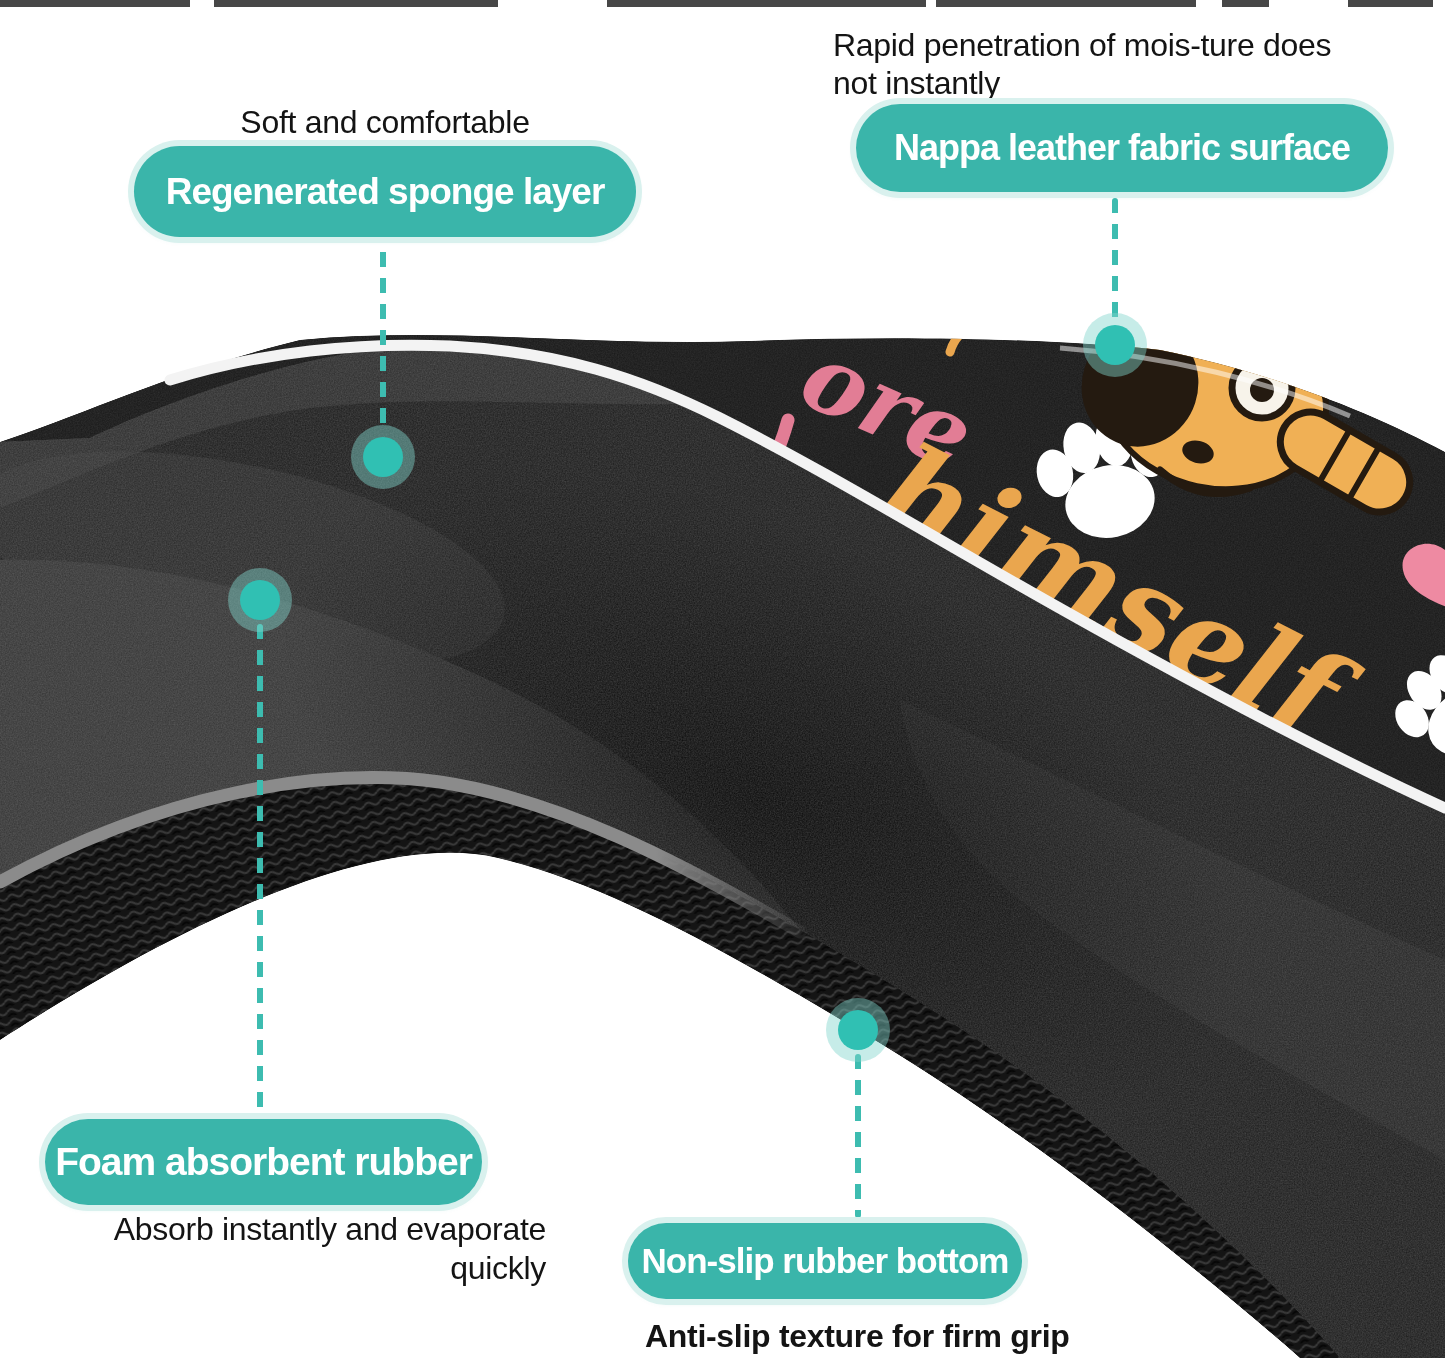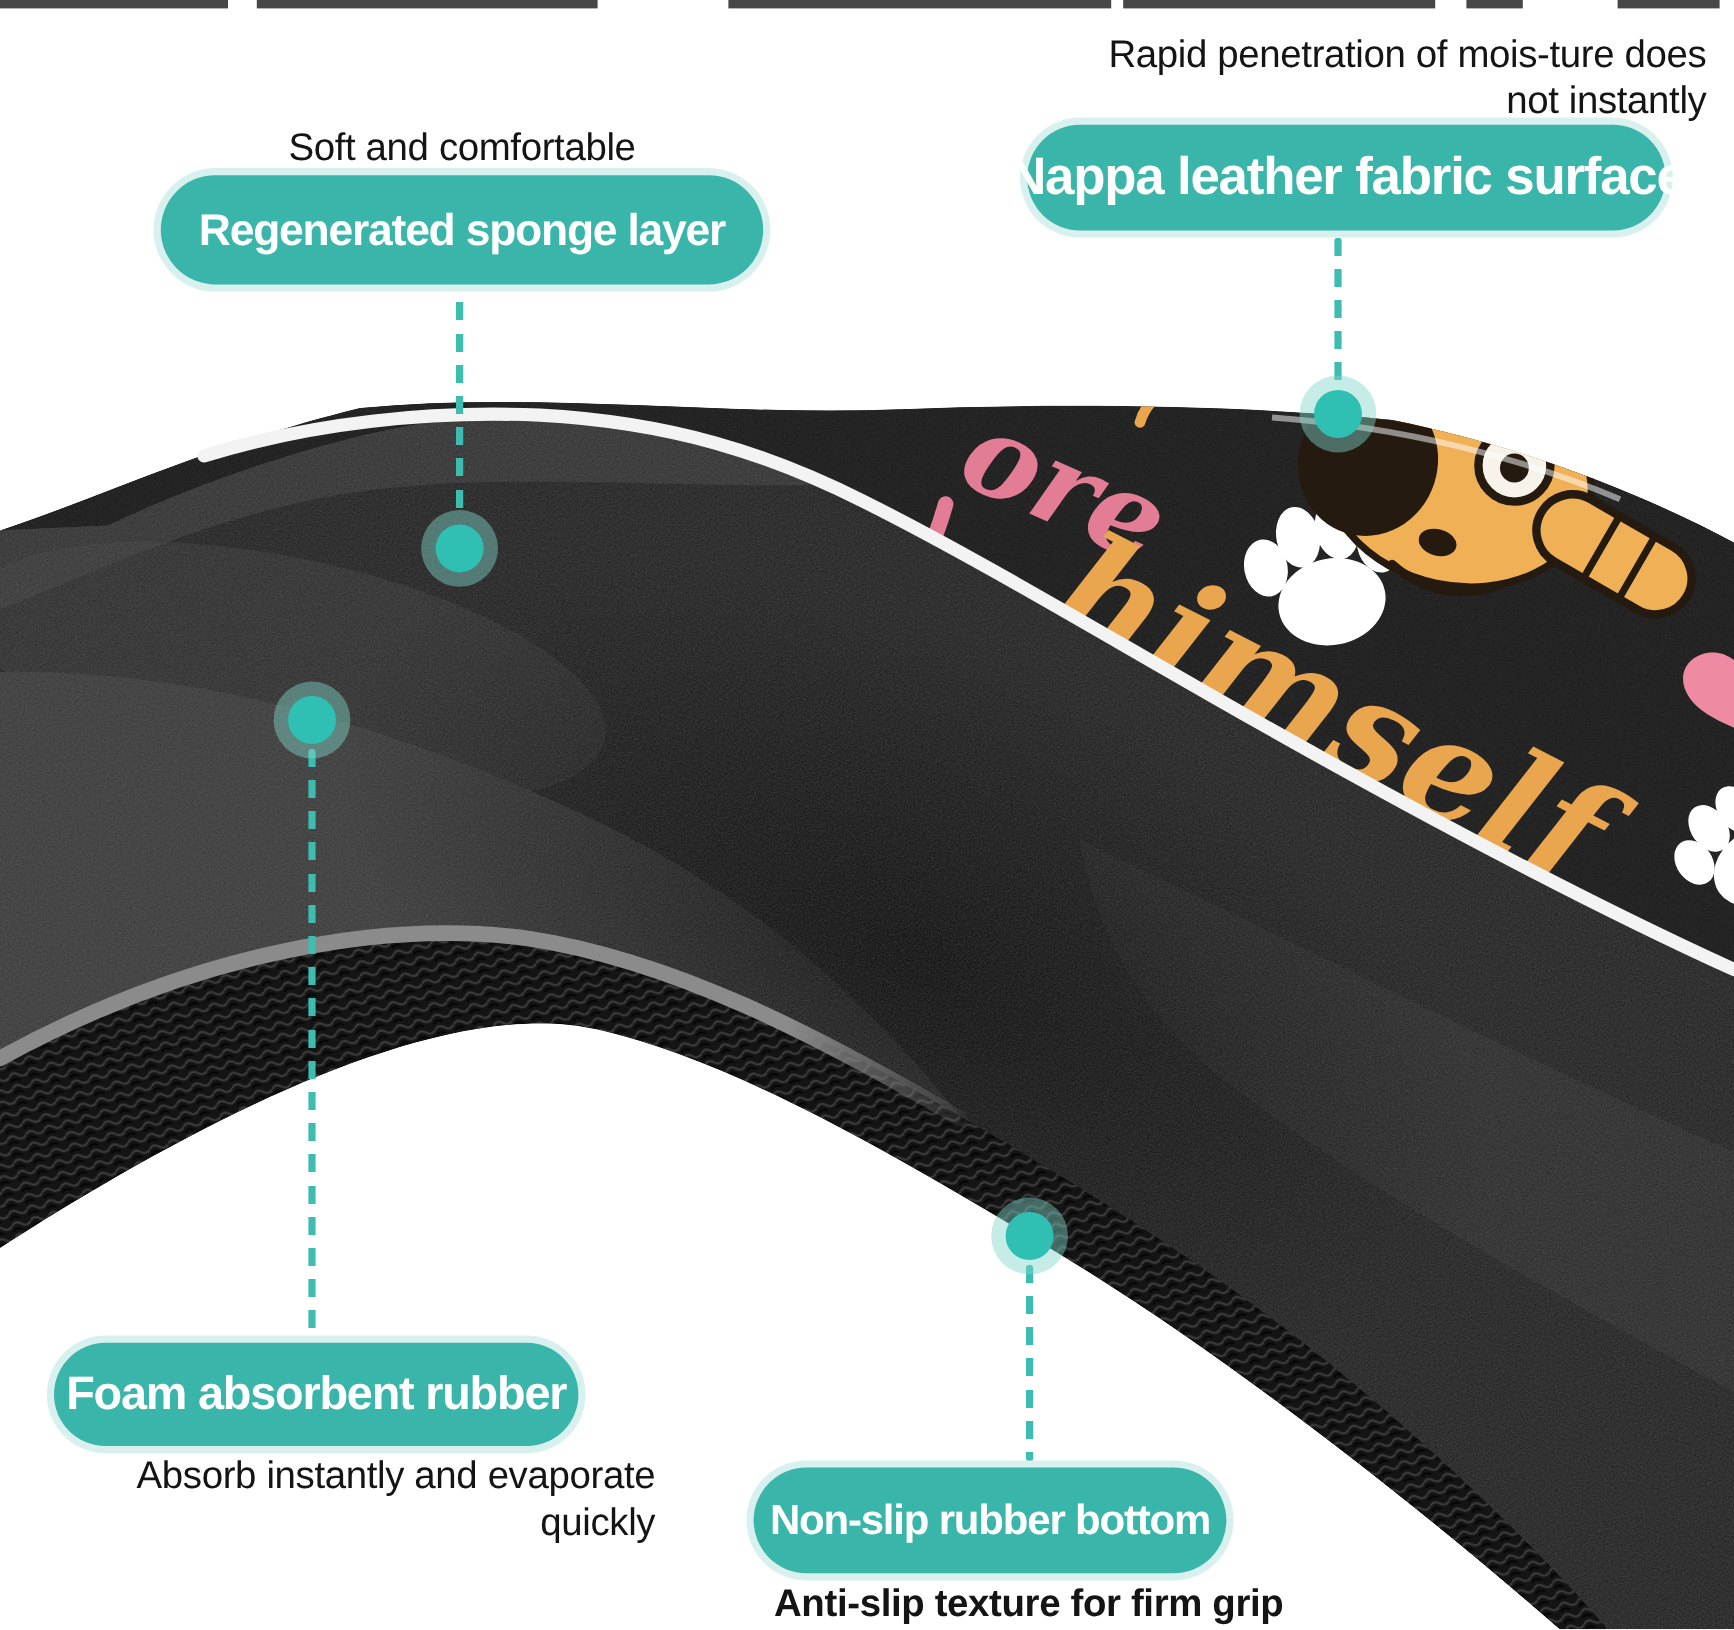--- a/index.html
+++ b/index.html
@@ -24,33 +24,33 @@
   }
   .dot{
     position:absolute;width:40px;height:40px;border-radius:50%;background:#30c0b3;
     box-shadow:0 0 0 12px rgba(128,212,204,0.45);z-index:3;
   }
   .c-sponge-caption{left:150px;top:86px;width:470px;text-align:center;margin-top:17px;}
   .c-sponge-pill{left:134px;top:146px;width:502px;height:91px;font-size:37px;}
   .d-sponge{left:380px;top:226px;height:208px;}
   .o-sponge{left:363px;top:437px;}
 
-  .c-nappa-caption{left:862px;top:26px;width:560px;text-align:right;}
-  .c-nappa-pill{left:856px;top:104px;width:532px;height:88px;font-size:44px;}
+  .c-nappa-caption{left:833px;top:26px;width:560px;text-align:left;}
+  .c-nappa-pill{left:856px;top:104px;width:532px;height:88px;font-size:36px;}
   .d-nappa{left:1112px;top:198px;height:124px;}
   .o-nappa{left:1095px;top:325px;}
 
   .o-foam{left:240px;top:580px;}
   .d-foam{left:257px;top:624px;height:492px;}
   .c-foam-pill{left:45px;top:1119px;width:437px;height:86px;font-size:39px;}
   .c-foam-caption{left:56px;top:1210px;width:490px;text-align:right;line-height:39px;}
 
   .o-rubber{left:838px;top:1010px;}
   .d-rubber{left:855px;top:1054px;height:164px;}
-  .c-rubber-pill{left:628px;top:1223px;width:394px;height:88px;font-size:35px;text-align:center;}
+  .c-rubber-pill{left:628px;top:1223px;width:394px;height:76px;font-size:35px;text-align:center;}
   .c-rubber-caption{left:645px;top:1317px;width:440px;text-align:left;font-weight:bold;}
 </style>
 </head>
 <body>
 
 <div class="stage">
 
   <svg viewBox="0 0 1445 1358" width="1445" height="1358">
     <defs>
       <filter id="grain" x="-5%" y="-5%" width="110%" height="110%">

